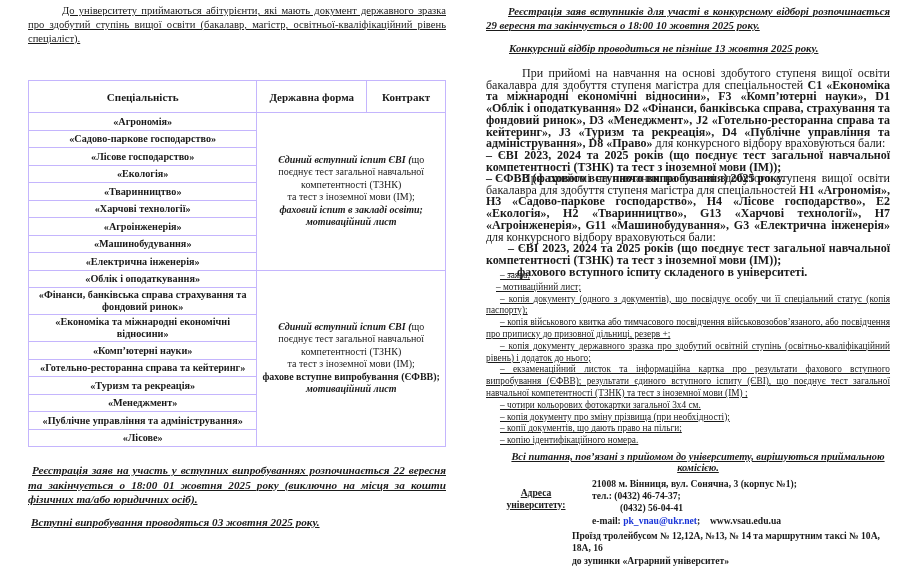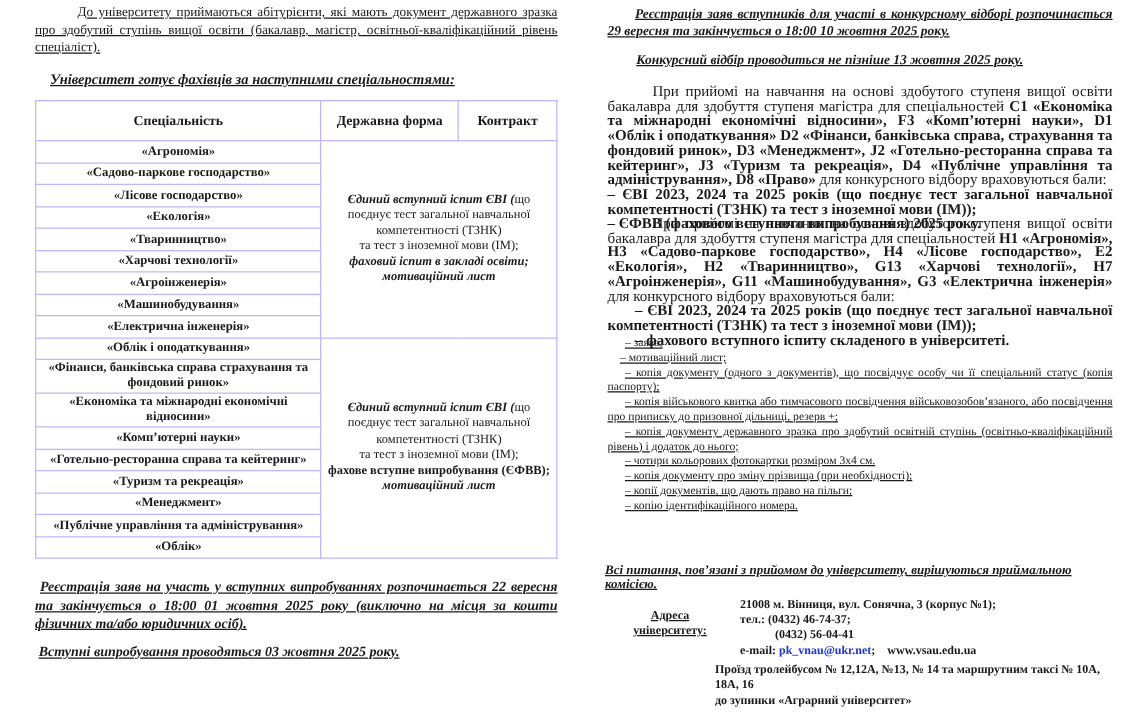--- a/index.html
+++ b/index.html
@@ -26,33 +26,32 @@
   .exam-date { position:absolute; left:31px; top:516px; font-size:11.2px; font-weight:bold; font-style:italic; text-decoration:underline; }
 
   .r-reg { position:absolute; left:34px; top:4px; width:404px; font-size:10.8px; line-height:14px; font-weight:bold; font-style:italic; text-decoration:underline; text-align:justify; text-indent:22px; }
   .r-konk { position:absolute; left:57px; top:42px; font-size:10.8px; font-weight:bold; font-style:italic; text-decoration:underline; }
   .para { position:absolute; left:34px; width:404px; font-size:12px; line-height:11.7px; text-align:justify; }
   .para .ind { text-indent:36px; display:block; }
   .docs { position:absolute; left:34px; top:270px; width:404px; font-size:9.3px; line-height:11.8px; text-align:justify; }
   .docs .li { text-indent:14px; }
   .docs .li2 { text-indent:10px; }
   .docs .title { text-indent:36px; font-weight:bold; font-style:italic; }
-  .r-all { position:absolute; left:32px; top:451px; font-size:10.4px; font-weight:bold; font-style:italic; text-decoration:underline; }
+  .r-all { position:absolute; left:44px; top:451px; font-size:10.4px; font-weight:bold; font-style:italic; text-decoration:underline;text-align:center; }
 
   .addr-label { position:absolute; left:44px; top:487px; width:80px; text-align:center; font-size:9.6px; line-height:12px; font-weight:bold; }
   .addr-body { position:absolute; left:140px; top:478px; width:230px; text-align:left; font-size:9.6px; line-height:12.2px; font-weight:bold; }
   .email-link { color:#1a35d8; }
   .transport { position:absolute; left:120px; top:530px; width:318px; text-align:left; font-size:9.6px; line-height:12.3px; font-weight:bold; }
 </style>
 </head>
 <body>
 
 <div class="abs left-col">
   <p class="intro">До університету приймаються абітурієнти, які мають документ державного зразка про здобутий ступінь вищої освіти (бакалавр, магістр, освітньої-кваліфікаційний рівень спеціаліст).</p>
-  <p class="prep-title">Університет готує фахівців за наступними спеціальностями:</p>
 
   <table class="spec">
     <colgroup>
       <col style="width:229px">
         <col style="width:110px">
         <col style="width:79px">
     </colgroup>
     <thead>
       <tr>
         <th>Спеціальність</th>
@@ -119,21 +118,21 @@
       <tr>
           <td class="sp">«Туризм та рекреація»</td>
         </tr>
       <tr>
           <td class="sp">«Менеджмент»</td>
         </tr>
       <tr>
           <td class="sp">«Публічне управління та адміністрування»</td>
         </tr>
       <tr>
-          <td class="sp">«Облік»</td>
+          <td class="sp">«Лісове»</td>
         </tr>
     </tbody>
   </table>
 
   <p class="reg-left">Реєстрація заяв на участь у вступних випробуваннях розпочинається 22 вересня та закінчується о 18:00 01 жовтня 2025 року (виключно на місця за кошти фізичних та/або юридичних осіб).</p>
   <p class="exam-date">Вступні випробування проводяться 03 жовтня 2025 року.</p>
 </div>
 
 <div class="abs right-col">
   <p class="r-reg">Реєстрація заяв вступників для участі в конкурсному відборі розпочинається 29 вересня та закінчується о 18:00 10 жовтня 2025 року.</p>
@@ -150,21 +149,22 @@
     <span class="b" style="display:block;text-indent:22px">– ЄВІ 2023, 2024 та 2025 років (що поєднує тест загальної навчальної компетентності (ТЗНК) та тест з іноземної мови (ІМ));</span>
     <span class="b" style="display:block;text-indent:22px">– фахового вступного іспиту складеного в університеті.</span>
   </div>
 
   <div class="docs">
     <p class="li">– заява;</p>
     <p class="li2">– мотиваційний лист;</p>
     <p class="li">– копія документу (одного з документів), що посвідчує особу чи її спеціальний статус (копія паспорту);</p>
     <p class="li">– копія військового квитка або тимчасового посвідчення військовозобов’язаного, або посвідчення про приписку до призовної дільниці, резерв +;</p>
     <p class="li">– копія документу державного зразка про здобутий освітній ступінь (освітньо-кваліфікаційний рівень) і додаток до нього;</p>
-    <p class="li">– чотири кольорових фотокартки розміром 3х4 см.</p>
+    <p class="li">– екзаменаційний листок та інформаційна картка про результати фахового вступного випробування (ЄФВВ); результати єдиного вступного іспиту (ЄВІ), що поєднує тест загальної навчальної компетентності (ТЗНК) та тест з іноземної мови (ІМ) ;</p>
+    <p class="li">– чотири кольорових фотокартки загальної 3х4 см.</p>
     <p class="li">– копія документу про зміну прізвища (при необхідності);</p>
     <p class="li">– копії документів, що дають право на пільги;</p>
     <p class="li">– копію ідентифікаційного номера.</p>
   </div>
 
   <p class="r-all">Всі питання, пов’язані з прийомом до університету, вирішуються приймальною комісією.</p>
 
   <p class="addr-label">Адреса університету:</p>
   <div class="addr-body">
     <div>21008  м. Вінниця, вул. Сонячна, 3 (корпус №1);</div>

